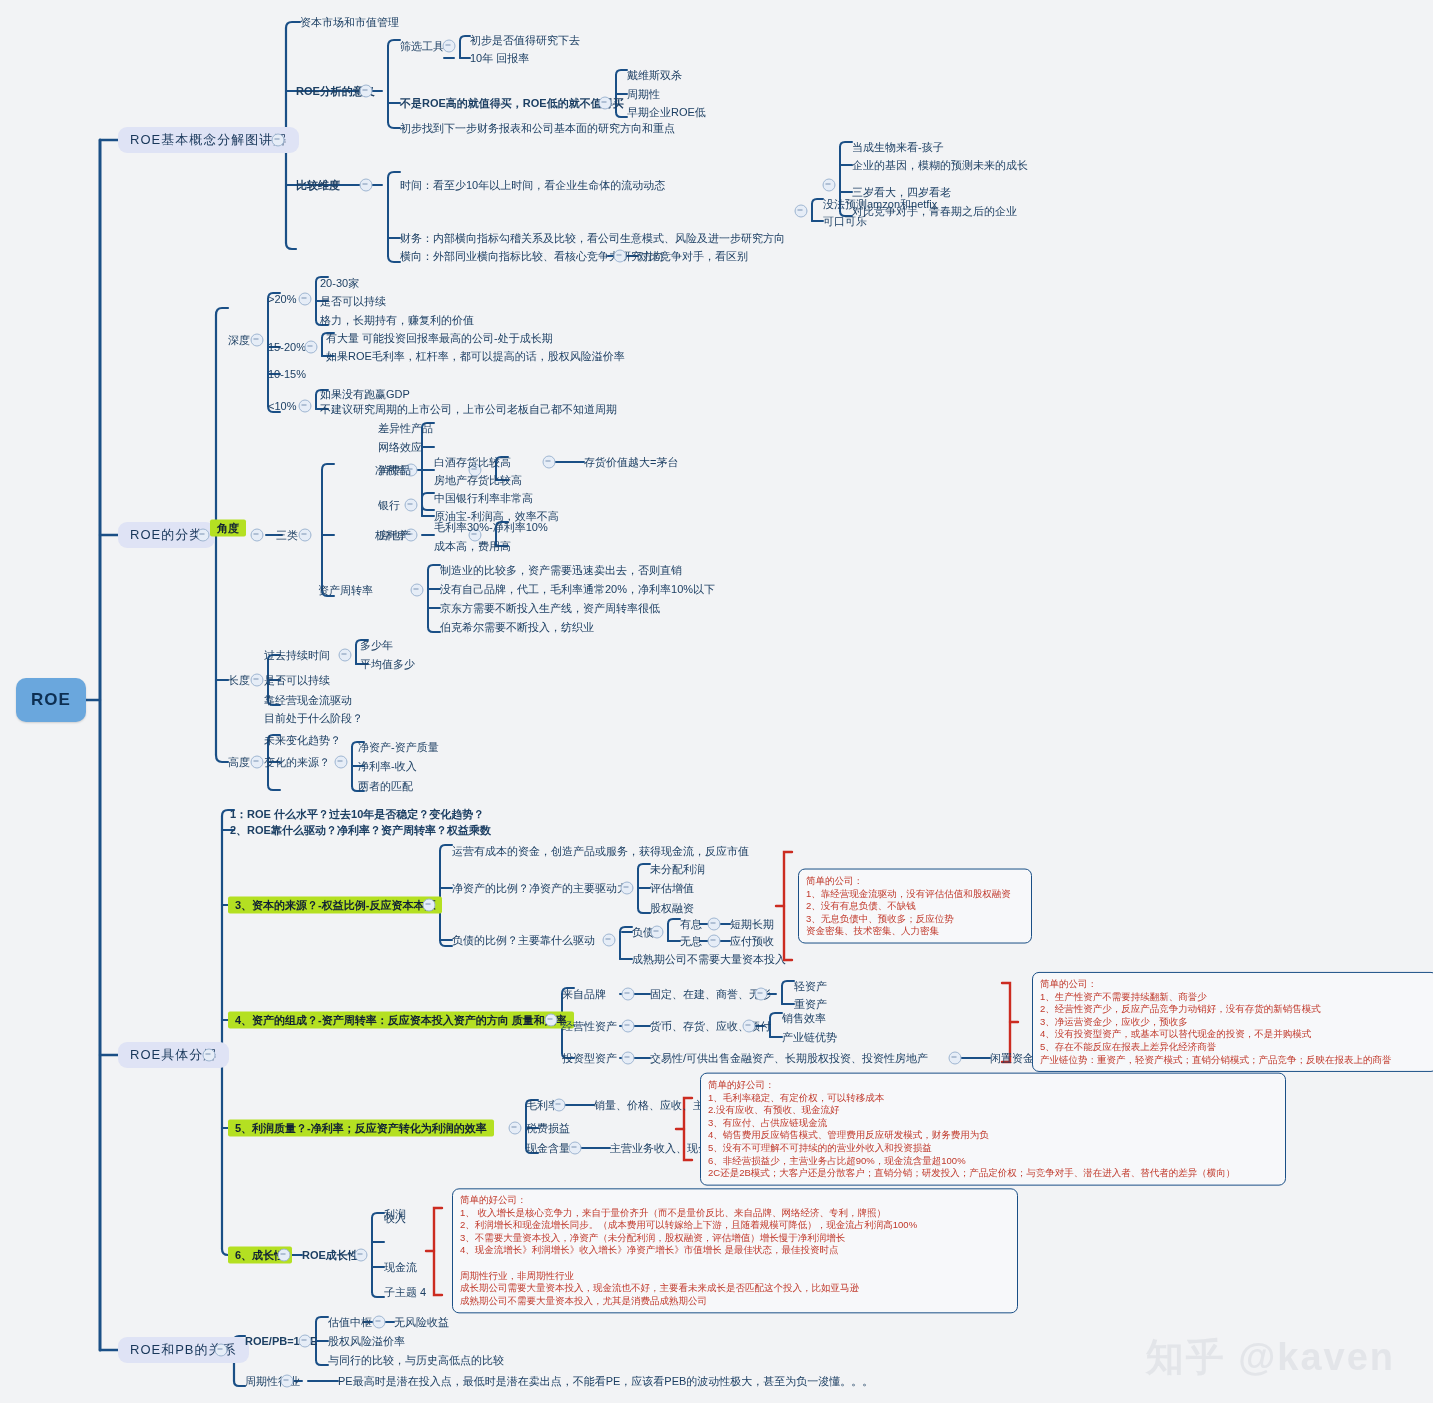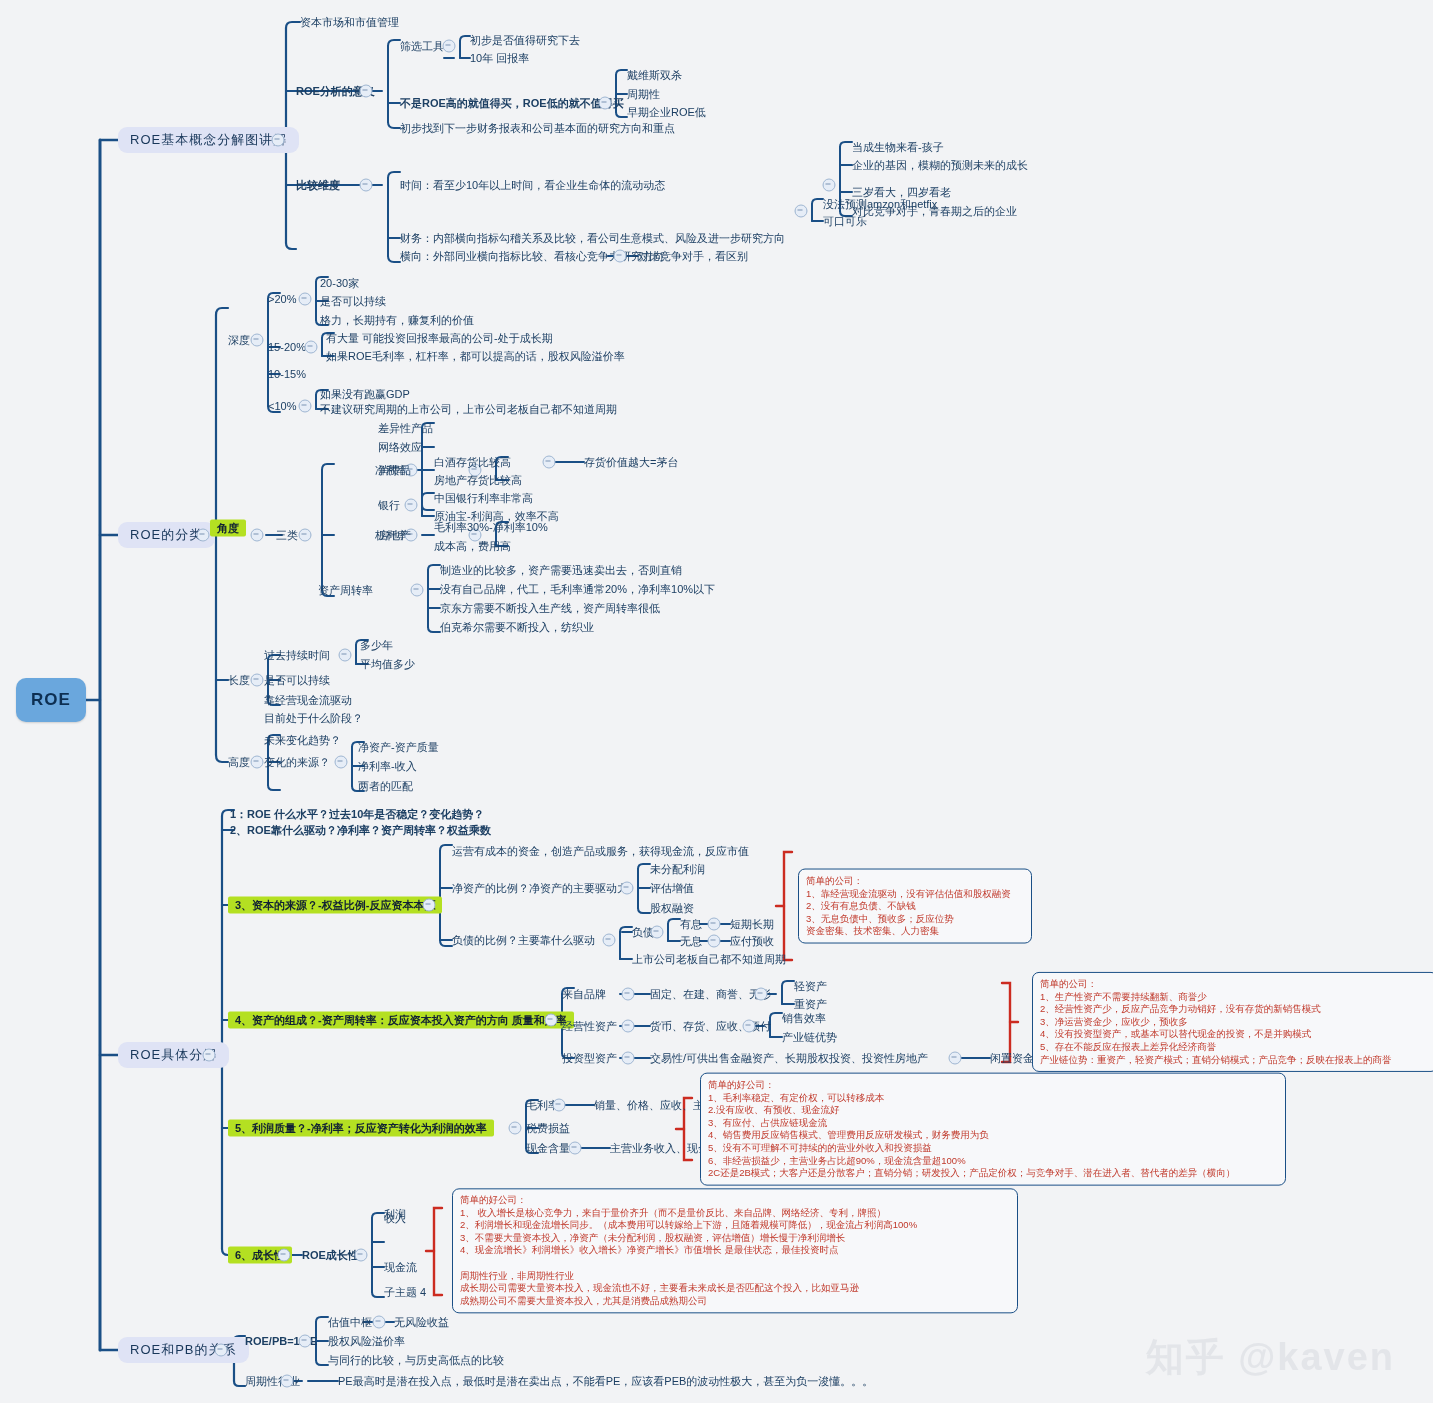--- a/index.html
+++ b/index.html
@@ -521,21 +521,21 @@
   <div class="node" style="left:452px;top:940px;">负债的比例？主要靠什么驱动</div>
   <div class="toggle" style="left:609px;top:940px;"></div>
   <div class="node" style="left:632px;top:932px;">负债</div>
   <div class="toggle" style="left:657px;top:932px;"></div>
   <div class="node" style="left:680px;top:924px;">有息</div>
   <div class="toggle" style="left:714px;top:924px;"></div>
   <div class="node" style="left:730px;top:924px;">短期长期</div>
   <div class="node" style="left:680px;top:941px;">无息</div>
   <div class="toggle" style="left:714px;top:941px;"></div>
   <div class="node" style="left:730px;top:941px;">应付预收</div>
-  <div class="node" style="left:632px;top:959px;">上市公司老板自己都不知道周期</div>
+  <div class="node" style="left:632px;top:959px;">成熟期公司不需要大量资本投入</div>
 
   <div class="node hl b" style="left:228px;top:1020px;">4、资产的组成？-资产周转率：反应资本投入资产的方向 质量和效率</div>
   <div class="toggle" style="left:551px;top:1020px;"></div>
 
   <div class="node" style="left:562px;top:994px;">来自品牌</div>
   <div class="toggle" style="left:628px;top:994px;"></div>
   <div class="node" style="left:650px;top:994px;">固定、在建、商誉、无形</div>
   <div class="toggle" style="left:761px;top:994px;"></div>
   <div class="node" style="left:794px;top:986px;">轻资产</div>
   <div class="node" style="left:794px;top:1004px;">重资产</div>

